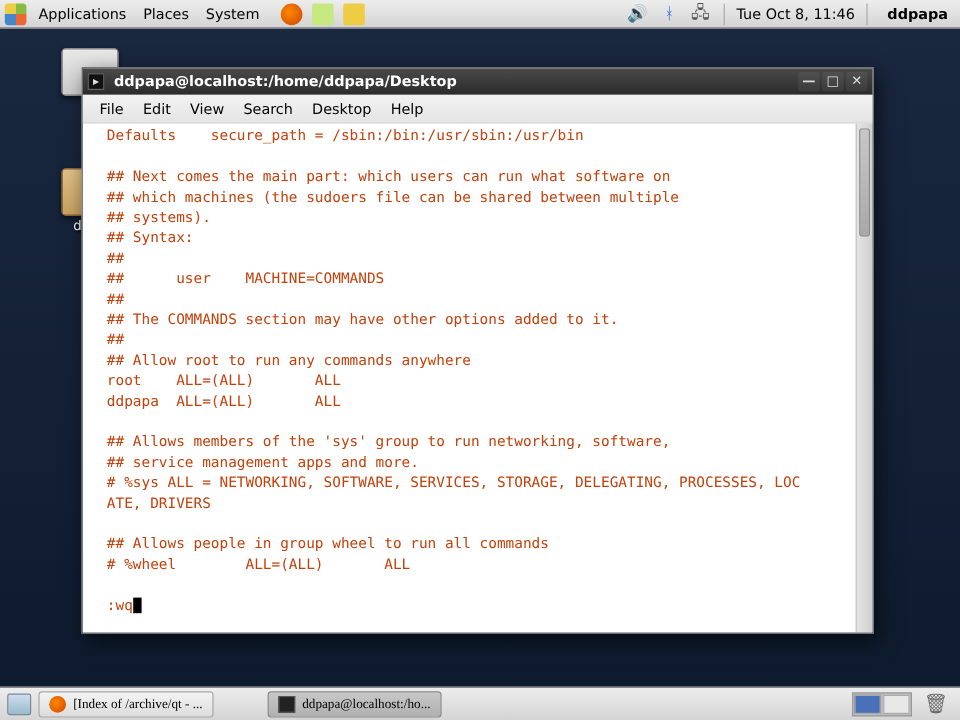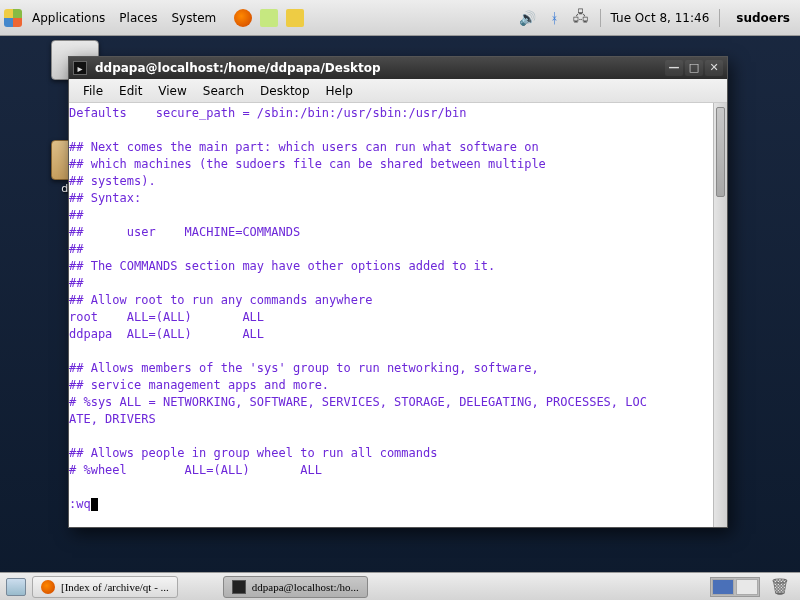--- a/index.html
+++ b/index.html
@@ -6,21 +6,21 @@
 body {
   width: 800px; height: 600px;
   background: linear-gradient(to bottom, #1a2840 0%, #0d1a2d 100%);
   font-family: "DejaVu Sans", sans-serif;
   font-size: 12px;
   overflow: hidden;
   position: relative;
 }
 
 .top-panel {
-  position: absolute; top: 0; left: 0; right: 0; height: 36px;
+  position: absolute; top: 0; left: 0; right: 0; height: 24px;
   background: linear-gradient(to bottom, #ededed, #d4d4d4);
   border-bottom: 1px solid #999;
   display: flex; align-items: center;
   padding: 0 4px;
 }
 .panel-left { display: flex; align-items: center; gap: 2px; }
 .panel-right { margin-left: auto; display: flex; align-items: center; gap: 8px; }
 .menu-item { padding: 2px 6px; cursor: pointer; }
 .start-icon {
   width: 18px; height: 18px; margin-right: 2px;
@@ -62,24 +62,24 @@
 .menubar {
   height: 24px; background: linear-gradient(#f2f2f2,#e4e4e4);
   border-bottom: 1px solid #ccc;
   display:flex; align-items:center; padding:0 6px; gap: 0;
 }
 .menubar-item { padding: 2px 8px; cursor:pointer; }
 .term-body {
   flex:1; display:flex; overflow:hidden;
 }
 .term-content {
-  flex:1; background:#fff; color:#6d28d9;
+  flex:1; background:#fff; color:#c2410c;
   font-family: "DejaVu Sans Mono","Courier New",monospace;
   font-size: 12px; line-height: 17px;
-  padding: 2px 0;
+  padding: 2px 20px;
   white-space: pre;
   overflow:hidden;
 }
 .scrollbar {
   width: 14px; background: linear-gradient(to right,#e4e4e4,#d0d0d0);
   border-left:1px solid #bbb; position:relative;
 }
 .thumb { position:absolute; left:2px; right:2px; top:4px; height:90px; background:linear-gradient(#c8c8c8,#a8a8a8); border:1px solid #888; border-radius:2px;}
 .cursor-block { display:inline-block; width:7px; height:13px; background:#000; vertical-align:text-bottom;}
 
@@ -121,21 +121,21 @@
     <div style="width:4px"></div>
     <div class="app-icon note"></div>
   </div>
   <div class="panel-right">
     <div class="tray-icon">🔊</div>
     <div class="tray-icon" style="color:#3a7bd5">ᚼ</div>
     <div class="tray-icon">🖧</div>
     <div class="sep"></div>
     <div>Tue Oct  8, 11:46</div>
     <div class="sep"></div>
-    <div class="user-name">sudoers</div>
+    <div class="user-name">ddpapa</div>
   </div>
 </div>
 
 <div class="desktop-icon di1">
   <div class="glyph"></div>
   <div>Co</div>
 </div>
 <div class="desktop-icon di2">
   <div class="glyph"></div>
   <div>ddpa</div>

